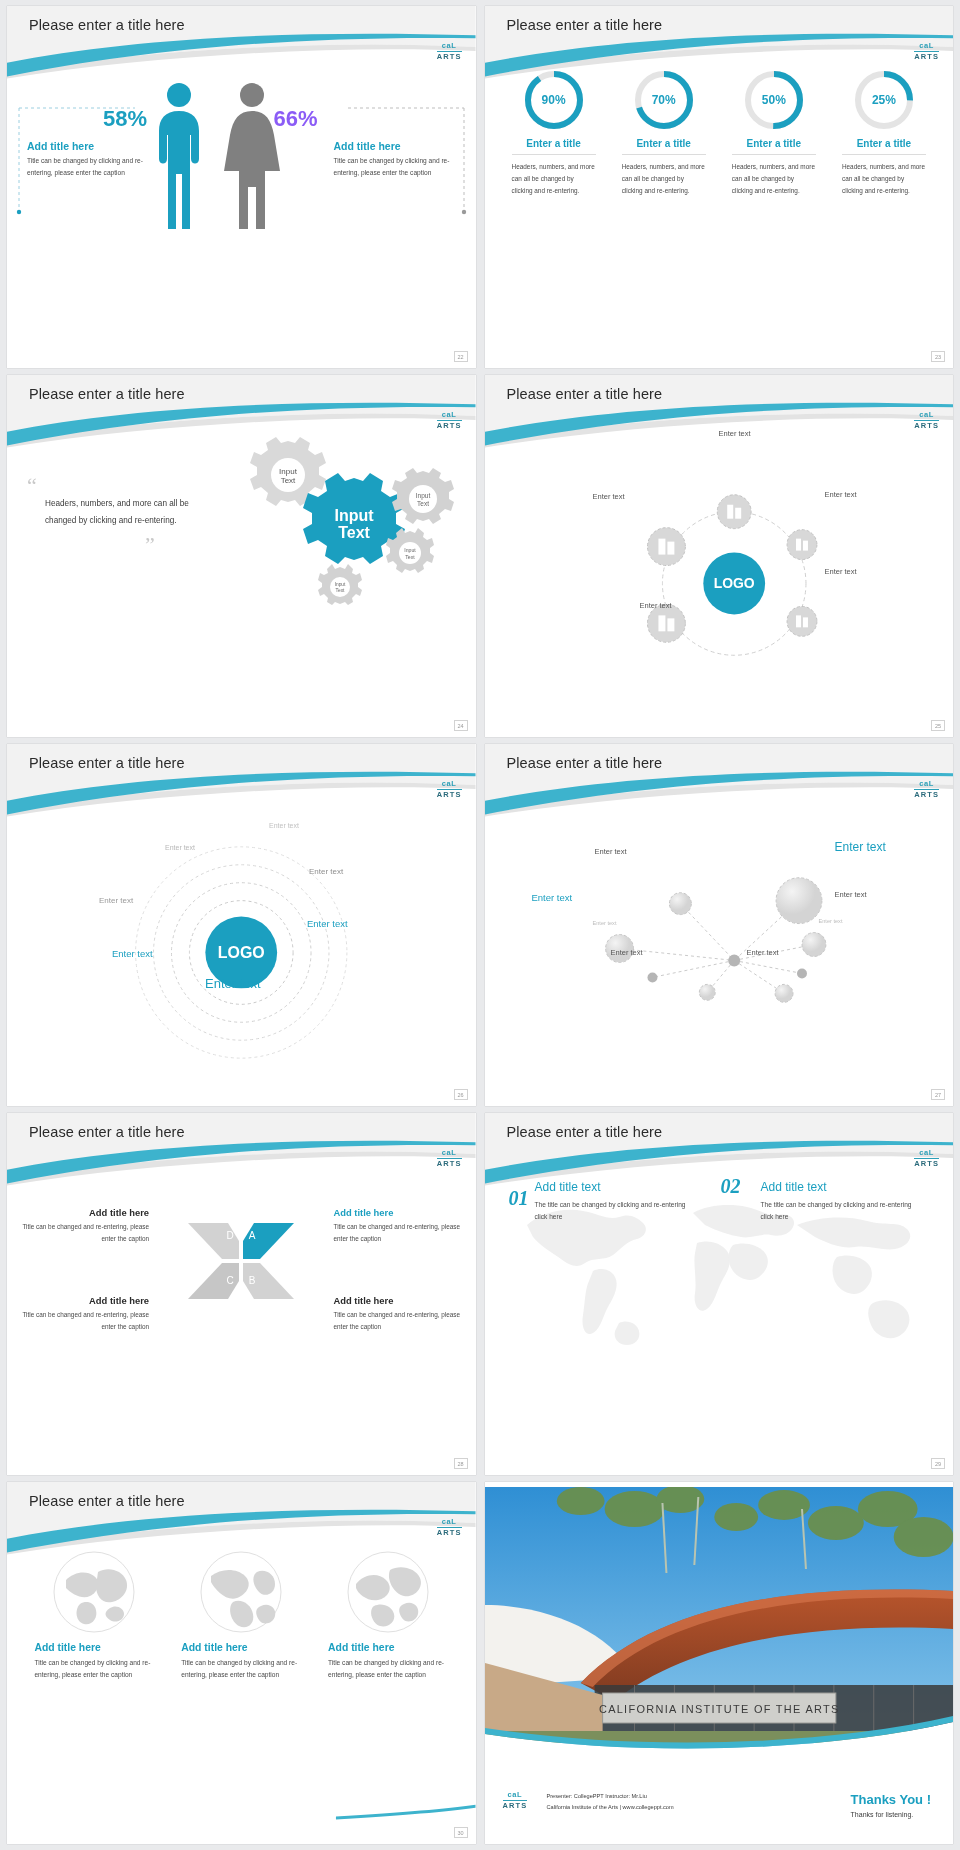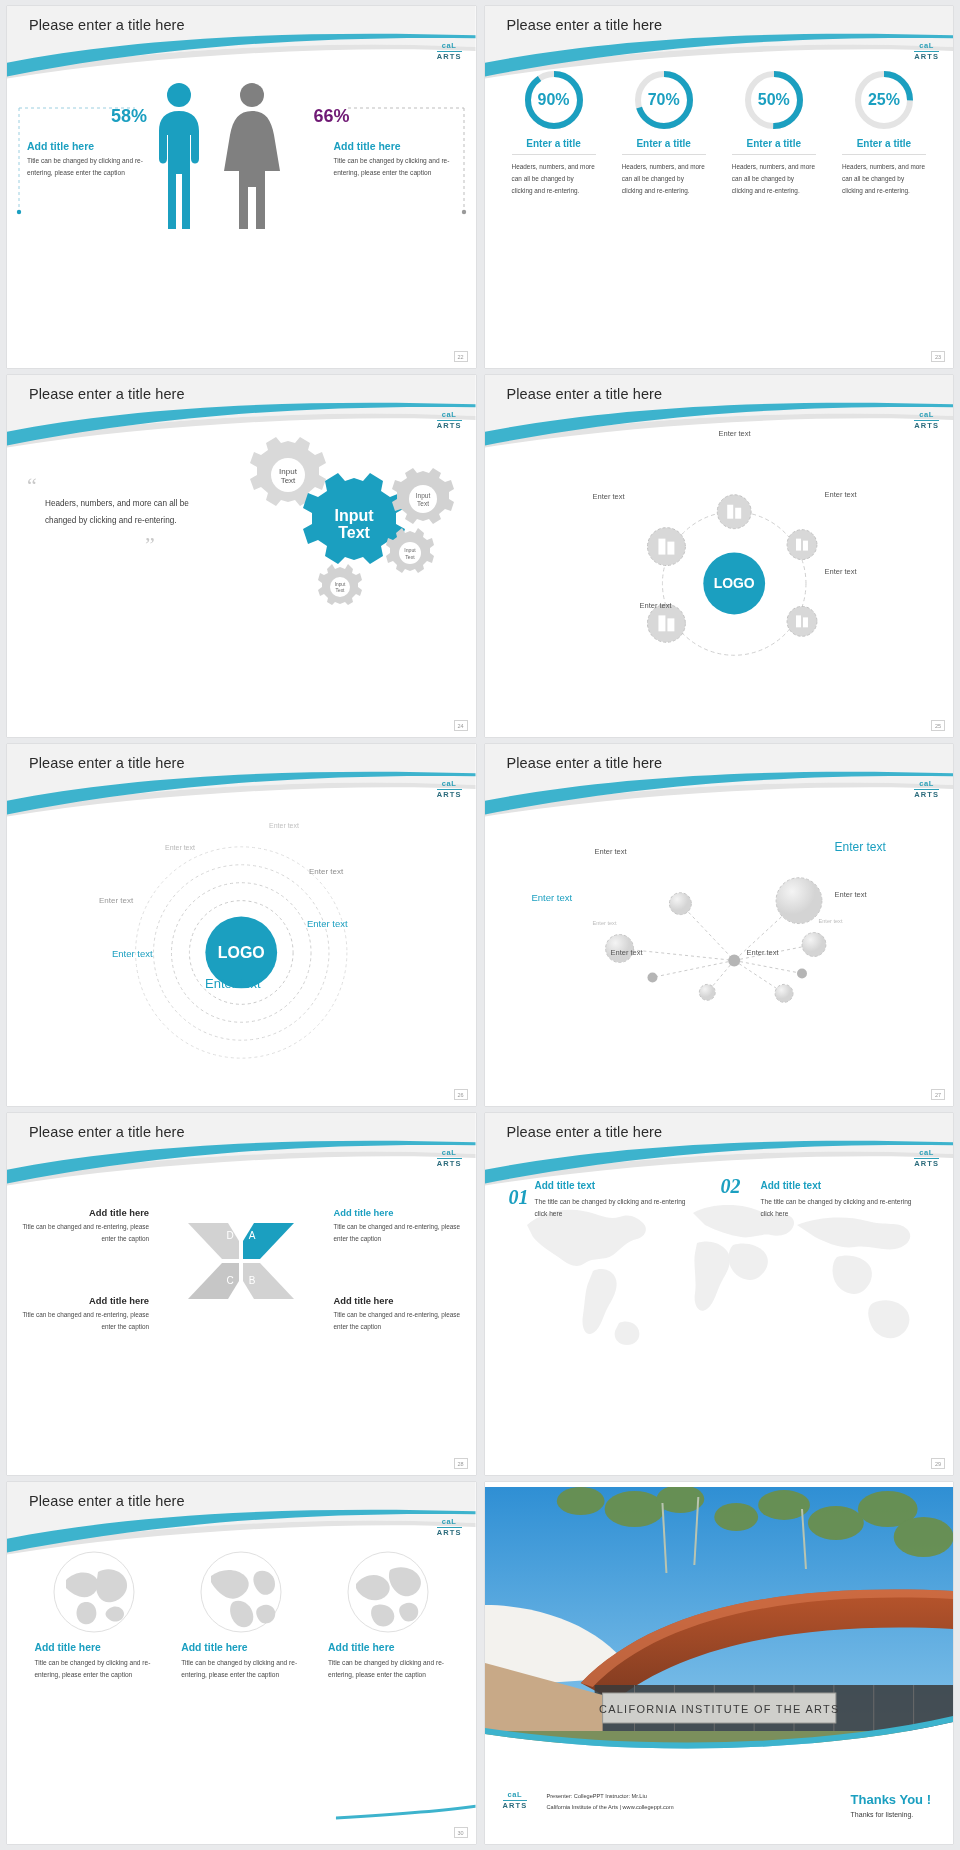--- a/index.html
+++ b/index.html
@@ -36,56 +36,56 @@
   .logo .l2 { font-size:7.5px; color:#2b6b7c; letter-spacing:1.1px; font-weight:700; padding-top:1px;}
   .pgnum {
     position:absolute; right:8px; bottom:6px; z-index:6;
     width:14px; height:11px; border:1px solid #d2d2d2; background:#fff;
     font-size:5.5px; color:#9a9a9a; text-align:center; line-height:10px;
   }
   .swoosh { position:absolute; left:0; top:0; width:100%; height:100%; z-index:1; pointer-events:none;}
   .body { position:absolute; left:0; top:46px; right:0; bottom:0; z-index:3;}
 
   .teal { color:#1b9fc0; }
-  .grey { color:#701a75;margin-left:40px; }
+  .grey { color:#8b5cf6; }
 
   
   .s22-wrap { position:relative; width:100%; height:100%; }
-  .pct { position:absolute; font-size:18px; font-weight:700; }
+  .pct { position:absolute; font-size:22px; font-weight:700; }
   .blk-title { font-size:10.5px; font-weight:700; color:#1b9fc0; margin-bottom:3px;}
   .blk-body { font-size:6.6px; color:#4a4a4a; line-height:1.75; }
 
   
   .donut-row { display:flex; justify-content:space-around; padding:16px 14px 0; }
   .donut-col { width:84px; text-align:center; }
   .donut { position:relative; width:64px; height:64px; margin:0 auto 6px; }
   .donut .val {
     position:absolute; inset:0; display:flex; align-items:center; justify-content:center;
-    font-size:16px; font-weight:700; color:#1b9fc0;
+    font-size:12px; font-weight:700; color:#1b9fc0;
   }
   .d-title { font-size:10px; font-weight:700; color:#1b9fc0; padding-bottom:5px;
              border-bottom:1px solid #dcdcdc; margin-bottom:6px;}
   .d-body { font-size:6.4px; color:#4a4a4a; line-height:1.85; text-align:left; }
 
   
   .quote-mark { font-size:22px; color:#c9c9c9; font-family:"Liberation Serif",serif; line-height:.6;}
   .quote-text { font-size:8.2px; color:#3b3b3b; line-height:2.05; }
 
   
   .lbl { font-size:7.5px; color:#555; }
 
   
   .x-title { font-size:9.4px; font-weight:700; color:#2b2b2b; margin-bottom:3px; }
   .x-title.t { color:#1b9fc0; }
   .x-body { font-size:6.4px; color:#4a4a4a; line-height:1.8; }
 
   
   .num { font-size:20px; font-weight:700; color:#1b9fc0; font-style:italic;
          font-family:"Liberation Serif", serif; }
-  .n-title { font-size:10px; font-weight:700; color:#1b9fc0; }
+  .n-title { font-size:12px; font-weight:400; color:#1b9fc0; }
   .n-body { font-size:6.6px; color:#4a4a4a; line-height:1.8; }
 
   
   .g-col { width:120px; }
   .g-title { font-size:10.4px; font-weight:700; color:#1b9fc0; margin-bottom:4px; }
   .g-body { font-size:6.6px; color:#4a4a4a; line-height:1.85; }
 
   
   .photo { position:absolute; left:0; right:0; top:5px; height:270px; overflow:hidden; }
   .thanks { font-size:13px; font-weight:700; color:#1b9fc0; }

